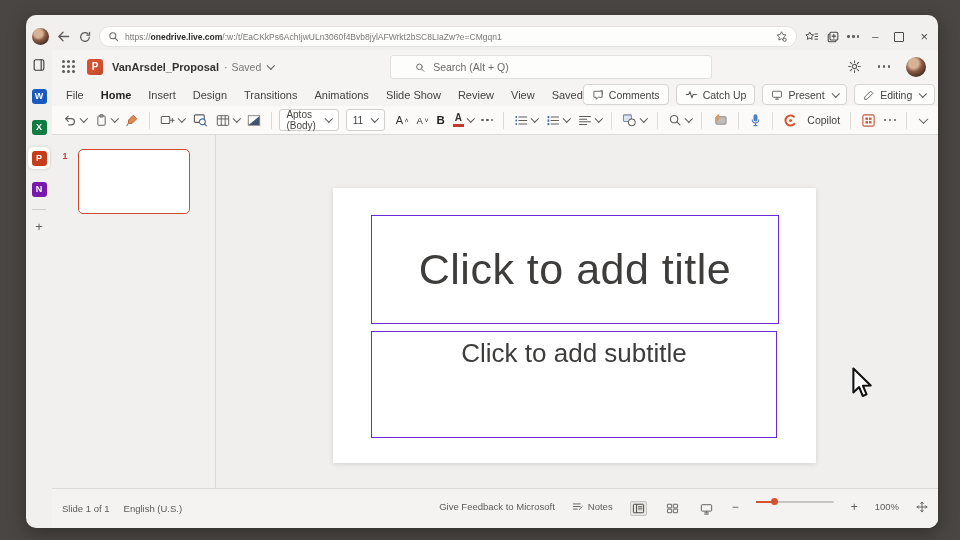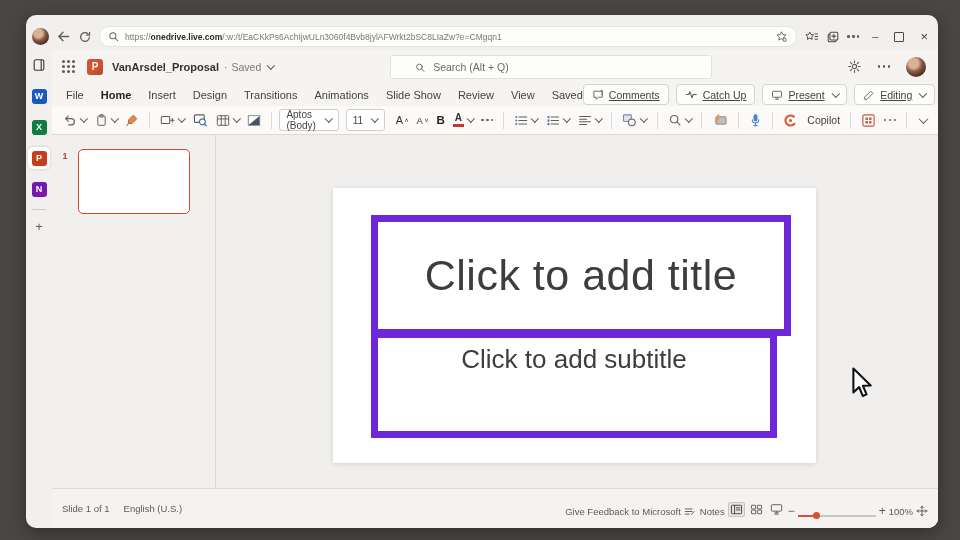--- a/index.html
+++ b/index.html
@@ -50,21 +50,21 @@
                    font-family:inherit;width:100%;}
   .searchbox input::placeholder{color:#6d6b68;}
   .hdrright{margin-left:auto;display:flex;align-items:center;gap:16px;}
   
   .menurow{height:23px;flex:0 0 auto;display:flex;align-items:center;padding:0 10px 0 14px;}
   .menus{display:flex;align-items:flex-end;gap:17px;}
   .mitem{font-size:11px;color:#44433f;white-space:nowrap;}
   .mitem.active{font-weight:700;color:#201f1e;}
   .mactions{margin-left:auto;display:flex;align-items:center;gap:7px;}
   .pillbtn{height:19px;display:flex;align-items:center;gap:5px;background:#fdfdfc;
-           border:1px solid #d6d4d1;border-radius:4px;padding:0 8px;font-size:10.5px;color:#44433f;white-space:nowrap;text-decoration:underline;}
+           border:1px solid #d6d4d1;border-radius:4px;padding:0 8px;font-size:10.5px;color:#44433f;white-space:nowrap;}
   .pillbtn.share{background:#c43e1c;border-color:#c43e1c;color:#fff;font-weight:600;}
   
   .ribbon{height:28px;flex:0 0 auto;background:#fbfaf9;border-bottom:1px solid #dcdad8;
           display:flex;align-items:center;padding:0 8px;gap:2px;}
   .rbtn{display:flex;align-items:center;height:22px;padding:0 3px;border-radius:3px;gap:1px;}
   .sep{width:1px;height:17px;background:#dcdad8;margin:0 5px;flex:0 0 auto;}
   .chev{display:inline-block;width:4.6px;height:4.6px;border-right:1.1px solid #5f5e5c;
         border-bottom:1.1px solid #5f5e5c;transform:rotate(45deg) translate(-1px,-1px);margin-left:3px;}
   .combo{height:20px;border:1px solid #d1cfcd;border-radius:3px;background:#fff;display:flex;
          align-items:center;padding:0 6px;font-size:10px;color:#44433f;gap:6px;}
@@ -77,29 +77,29 @@
   .copilottxt{font-size:10.5px;color:#44433f;margin-left:8px;}
   
   .content{flex:1;display:flex;min-height:0;background:#f0efee;}
   .thumbs{width:163px;flex:0 0 auto;border-right:1px solid #dcdad8;padding-top:14px;background:#f1f0ef;}
   .thumbrow{display:flex;align-items:flex-start;}
   .thumbnum{width:26px;text-align:center;font-size:9px;font-weight:700;color:#c4432a;padding-top:2px;}
   .thumb{width:110px;height:63px;background:#fff;border:1.5px solid #cf4a2b;border-radius:5px;}
   .canvas{flex:1;position:relative;}
   .slide{position:absolute;left:117px;top:53px;width:483px;height:275px;background:#fff;
          border-radius:1px;box-shadow:0 1px 5px rgba(0,0,0,.13);}
-  .ph{position:absolute;left:38px;width:406px;height:107px;border:7px solid #6d28d9;}
+  .ph{position:absolute;left:38px;width:406px;height:107px;border:1px solid #6d28d9;}
   .ph.title{top:27px;display:flex;align-items:center;justify-content:center;}
   .ph.subtitle{top:143px;display:flex;justify-content:center;align-items:flex-start;padding-top:6px;box-sizing:border-box;}
   .phtitle-text{font-size:43px;color:#3e3d3c;letter-spacing:.5px;}
   .phsub-text{font-size:26px;color:#3e3d3c;}
   
   .statusbar{height:23px;flex:0 0 auto;background:#f4f3f1;border-top:1px solid #dddbd9;
              display:flex;align-items:center;padding:8px 10px;font-size:9.5px;color:#5c5b59;gap:14px;}
-  .sb-right{margin-left:auto;display:flex;align-items:flex-end;gap:3px;}
+  .sb-right{margin-left:auto;display:flex;align-items:flex-start;gap:17px;}
   .sb-notes{display:flex;align-items:center;gap:4px;}
   .viewbtn{display:flex;align-items:center;justify-content:center;padding:2px;border-radius:2px;}
   .viewbtn.selected{background:#e7e5e2;border:1px solid #c8c6c4;padding:1px;}
   .zoomtrack{width:78px;height:2px;background:#c8c6c4;position:relative;border-radius:1px;}
   .zoomfill{position:absolute;left:0;top:0;height:2px;width:18px;background:#d35230;}
   .zoomknob{position:absolute;left:15px;top:-2.6px;width:7px;height:7px;border-radius:50%;background:#d35230;}
   .zoompm{font-size:12px;color:#5c5b59;line-height:1;}
   .cursor{position:absolute;left:851px;top:367px;z-index:60;pointer-events:none;}
   svg.ic{display:block;}
 </style>

